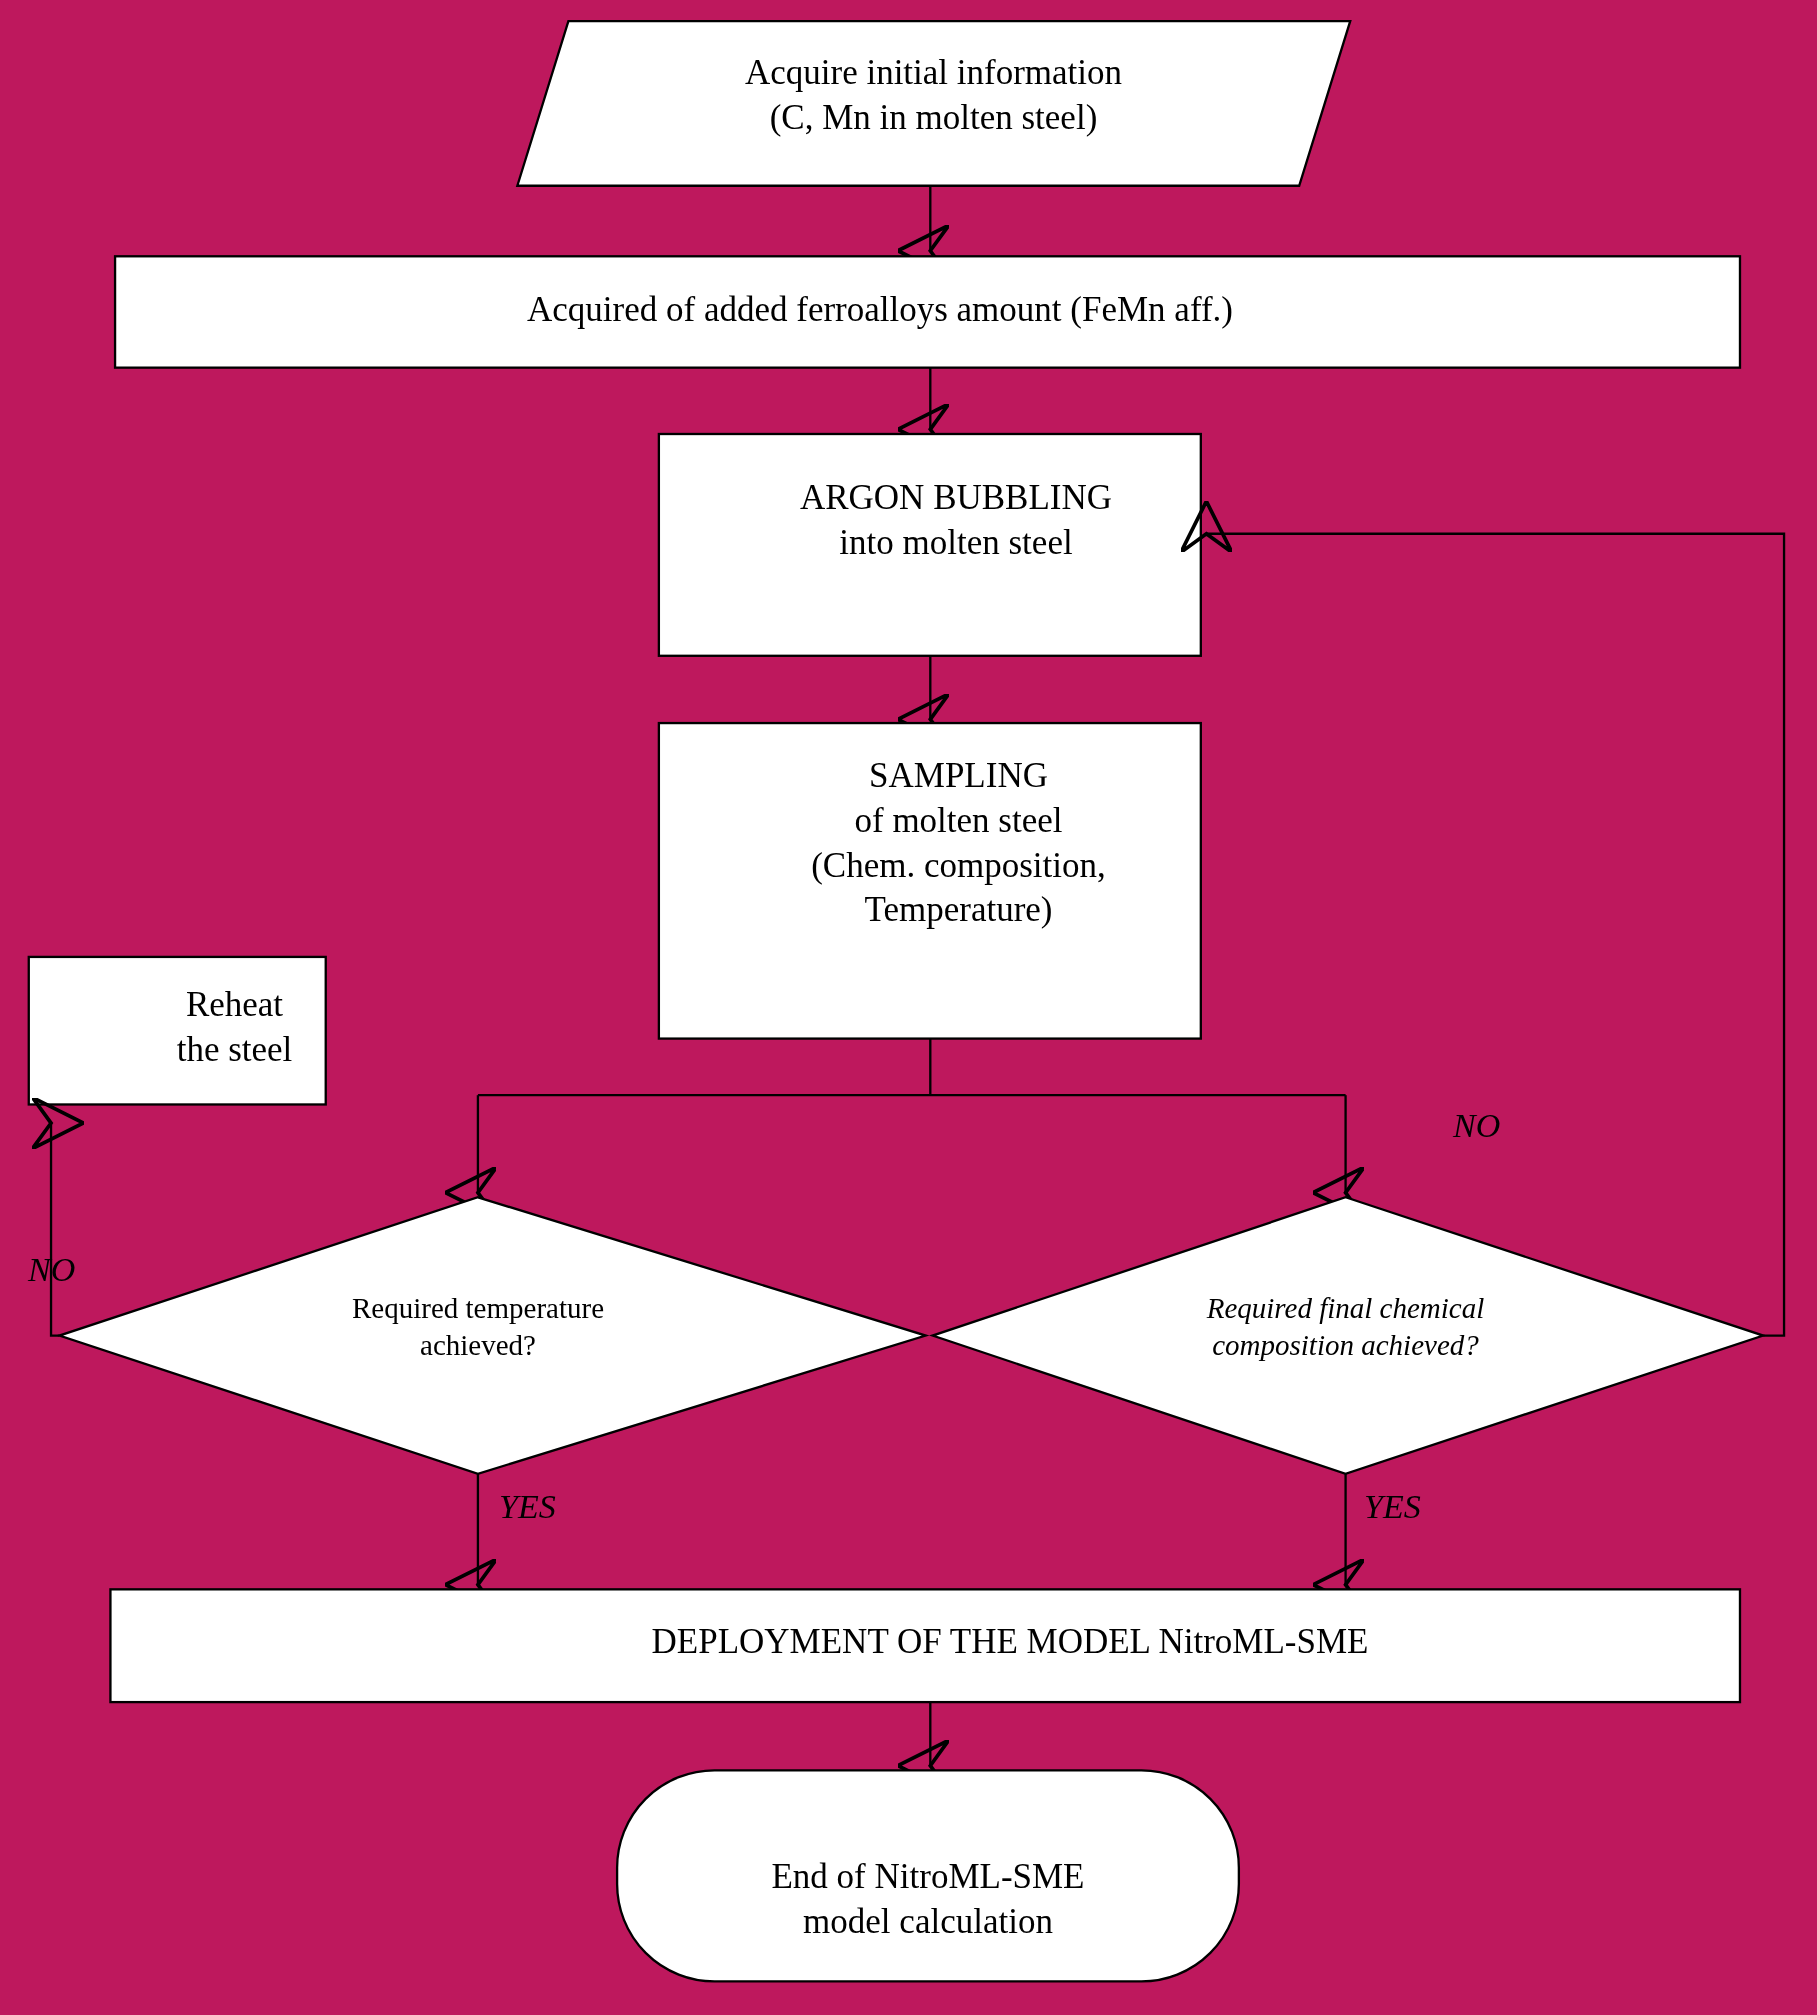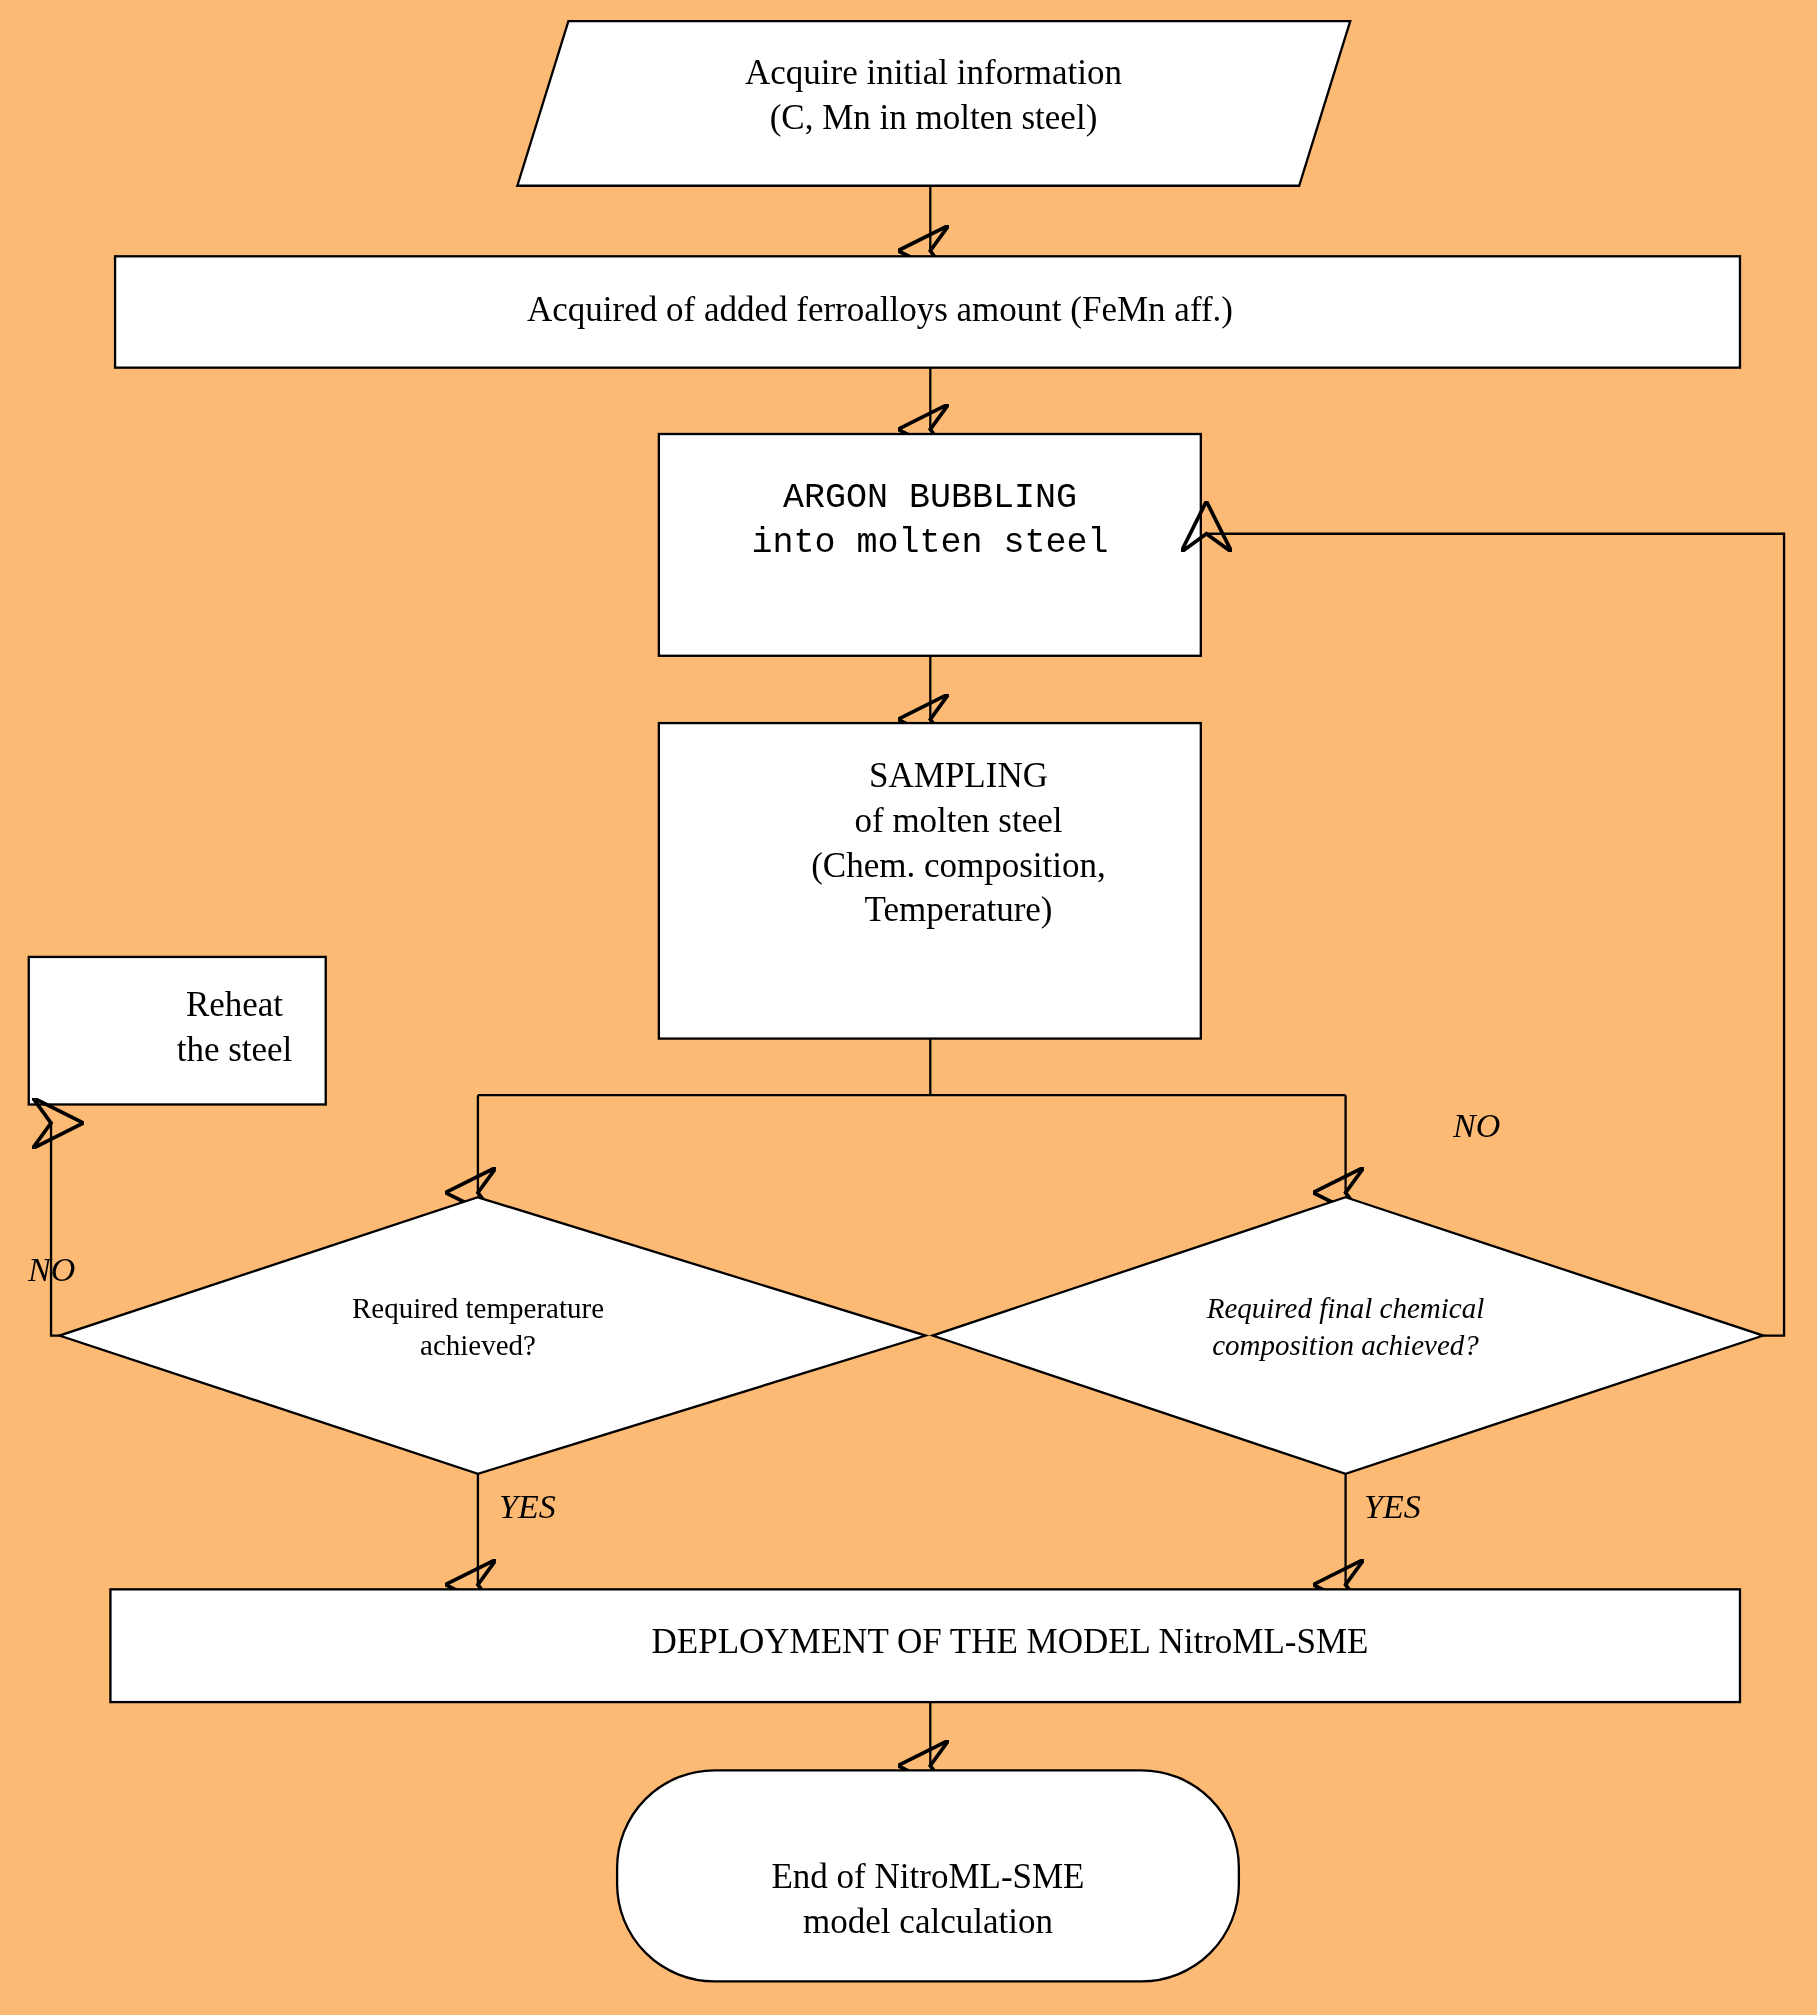--- a/index.html
+++ b/index.html
@@ -8,21 +8,21 @@
     background: #ffffff;
   }
   body {
     font-family: "Liberation Serif", serif;
     color: #000000;
   }
   #canvas {
     position: relative;
     width: 1817px;
     height: 2015px;
-    background: #fdba74;
+    background: #be185d;
     overflow: hidden;
   }
   svg#flow {
     position: absolute;
     left: 0;
     top: 0;
     width: 1817px;
     height: 2015px;
   }
   .shape {
@@ -96,21 +96,21 @@
     <path class="line" d="M2005,3668 L2005,3805" marker-end="url(#arrow)"></path>
 
     <rect class="shape" x="1330" y="3815" width="1340" height="455" rx="210" ry="210"></rect>
   </svg>
 
   <div class="lbl t-big" style="left:517px; top:51px; width:833px;">Acquire initial information
 (C, Mn in molten steel)</div>
 
   <div class="lbl t-big" style="left:115px; top:288px; width:1530px;">Acquired of added ferroalloys amount (FeMn aff.)</div>
 
-  <div class="lbl t-big" style="left:659px; top:476px; width:542px;font-family:Liberation Mono, monospace;">ARGON BUBBLING
+  <div class="lbl t-big" style="left:685px; top:476px; width:542px;">ARGON BUBBLING
 into molten steel</div>
 
   <div class="lbl t-big" style="left:678px; top:754px; width:561px;">SAMPLING
 of molten steel
 (Chem. composition,
 Temperature)</div>
 
   <div class="lbl t-big" style="left:24px; top:983px; width:329px;margin-left:46px;">Reheat
 the steel</div>
 

